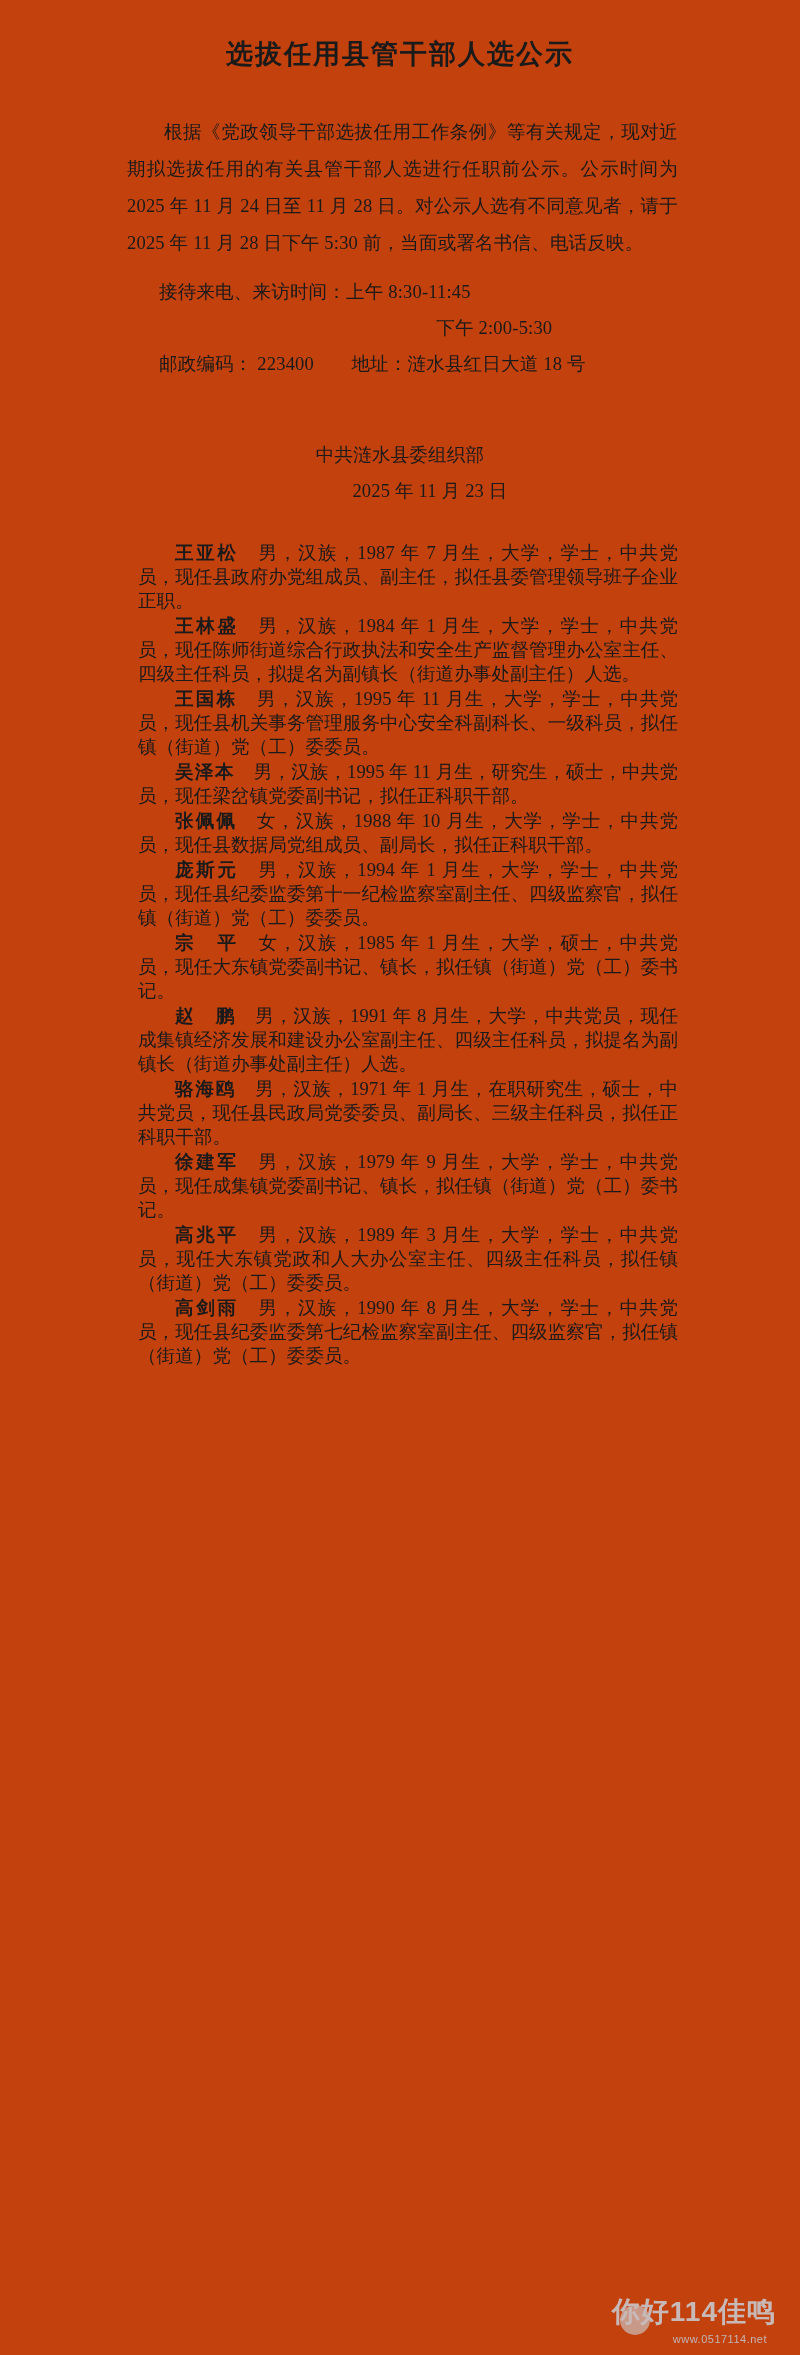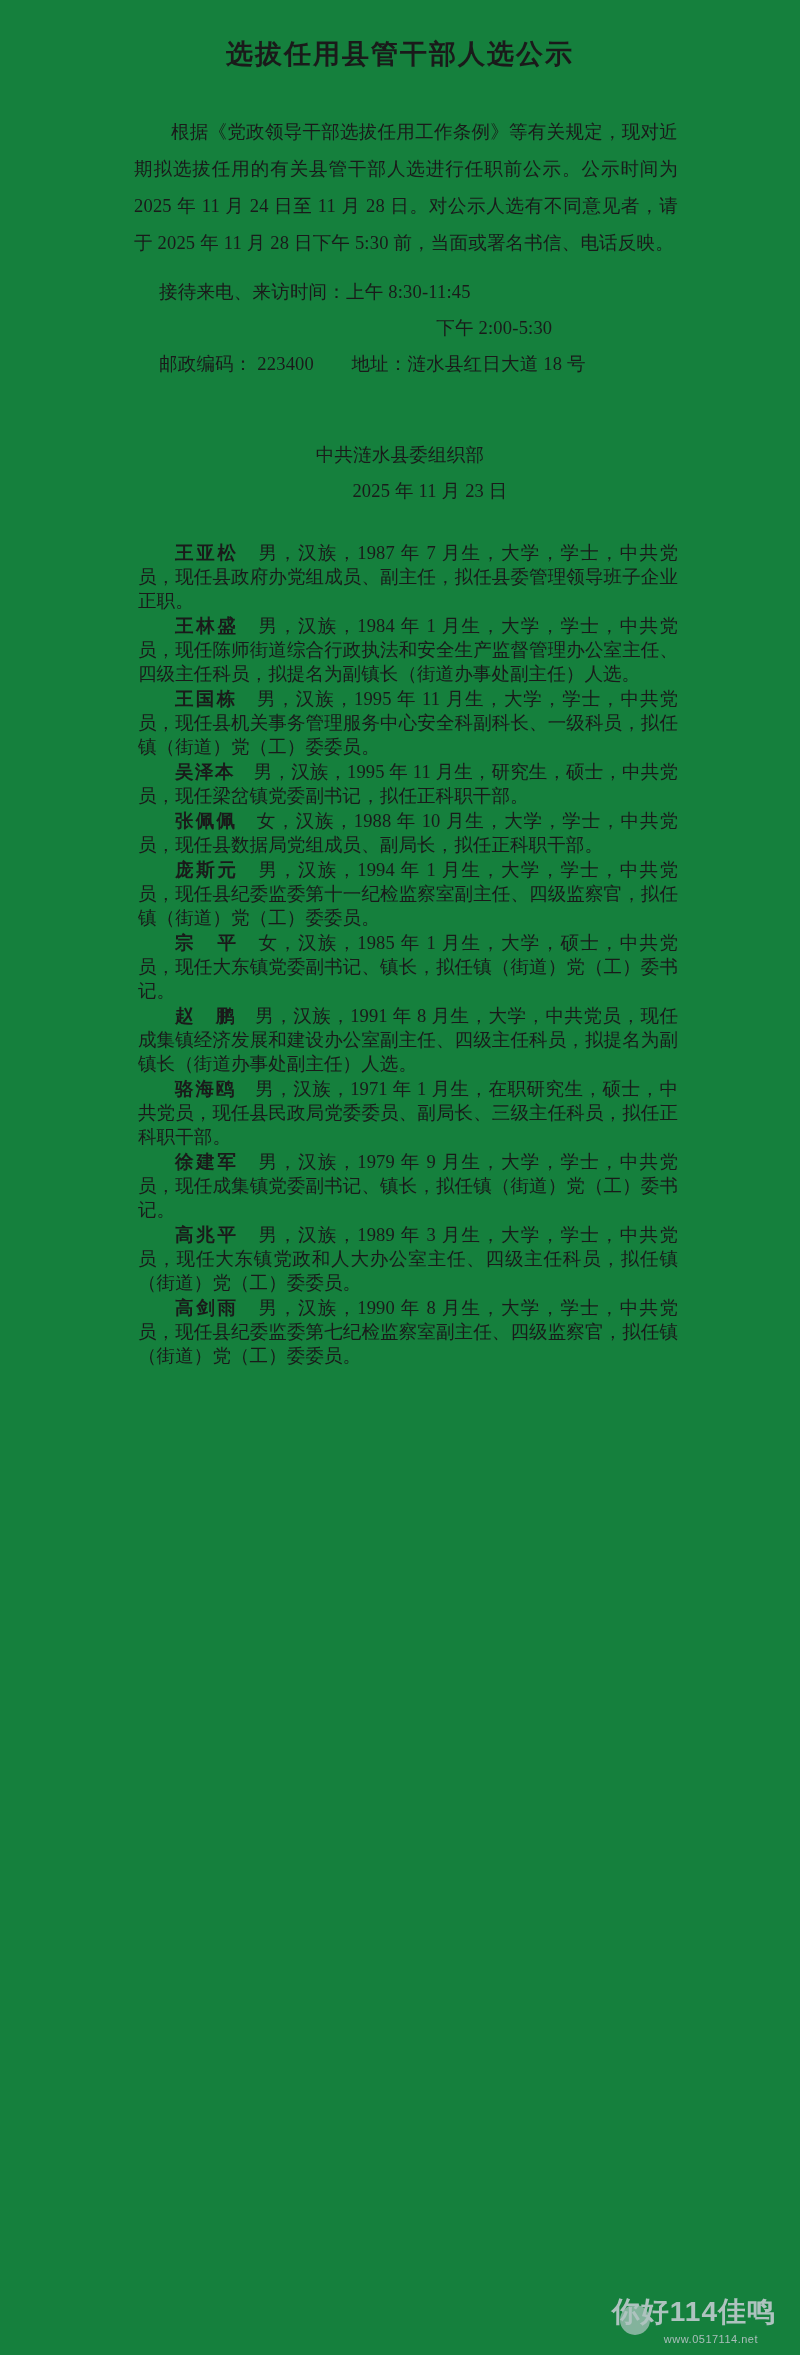--- a/index.html
+++ b/index.html
@@ -13,37 +13,37 @@
     font-family: "Liberation Serif", "DejaVu Serif", serif;
     color: #1a1a1a;
     position: relative;
   }
   .page {
     width: 800px;
     min-height: 2355px;
     box-sizing: border-box;
     padding: 18px 122px 40px 122px;
     position: relative;
-    background: #15803d;
+    background: #c2410c;
   }
   .doc-title {
     text-align: center;
     font-size: 27px;
     font-weight: bold;
     letter-spacing: 2px;
     margin: 18px 0 42px 0;
     font-family: "Liberation Serif", "DejaVu Serif", serif;
   }
   .para {
     font-size: 18.5px;
     line-height: 37px;
     text-align: justify;
     text-justify: inter-ideograph;
     text-indent: 2em;
-    margin: 0 0 6px 12px;
+    margin: 0 0 6px 5px;
     letter-spacing: 0.2px;
   }
   .contact-block {
     margin-top: 12px;
   }
   .contact-line {
     font-size: 18.5px;
     line-height: 36px;
     text-indent: 2em;
     letter-spacing: 0.2px;
@@ -94,21 +94,21 @@
     bottom: 16px;
     font-family: "Liberation Sans", sans-serif;
     font-size: 28px;
     font-weight: bold;
     color: #c9cfd6;
     letter-spacing: 1px;
     white-space: nowrap;
   }
   .wm-sub {
     position: absolute;
-    right: 32px;
+    right: 23px;
     bottom: 2px;
     font-family: "Liberation Sans", sans-serif;
     font-size: 11px;
     color: #c3c9d0;
     letter-spacing: 0.5px;
     white-space: nowrap;
   }
   .wm-badge {
     position: absolute;
     right: 140px;

